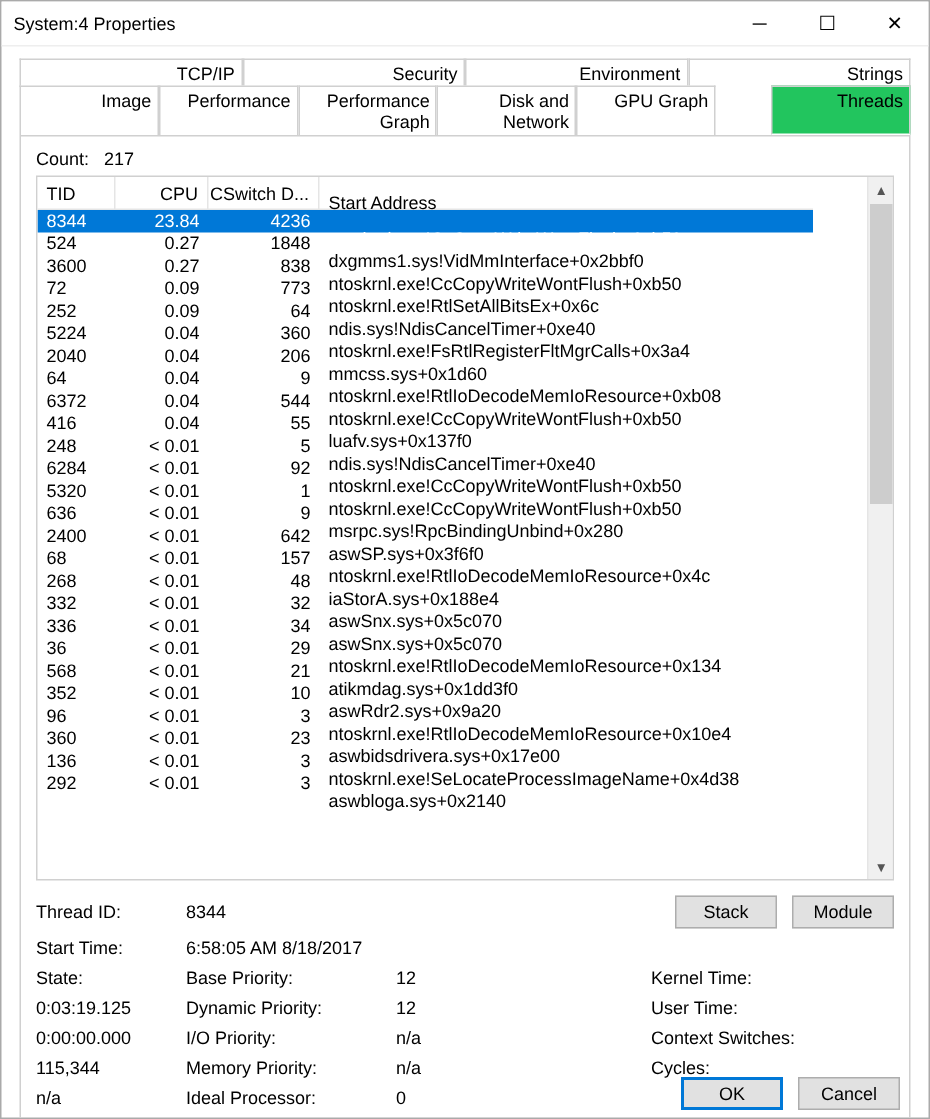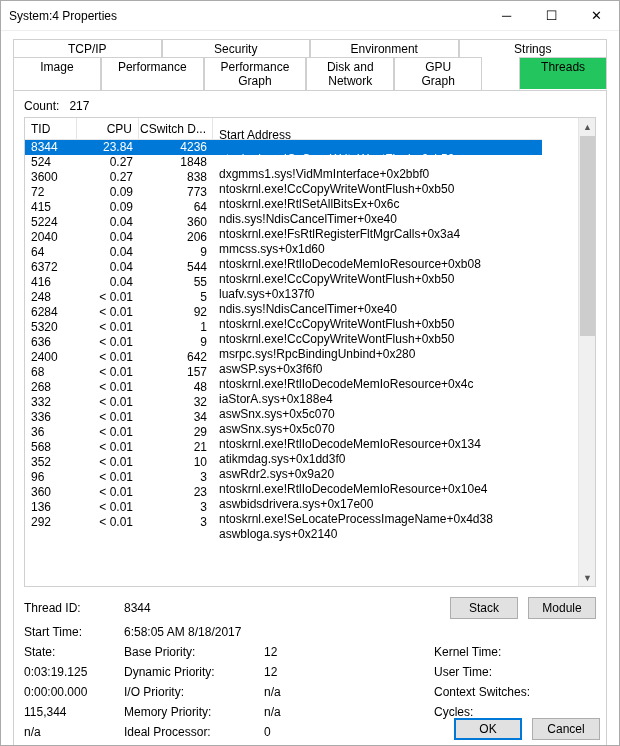--- a/index.html
+++ b/index.html
@@ -2,21 +2,21 @@
 <html><head>
 <meta charset="utf-8">
 <style>
 * { box-sizing: border-box; margin: 0; padding: 0; }
 body { font-family: "Segoe UI", Tahoma, sans-serif; font-size: 12px; background: #fff; width: 620px; height: 746px; overflow: hidden; border: 1px solid #aaa; }
 .titlebar { display: flex; align-items: center; height: 30px; background: #fff; padding-left: 8px; border-bottom: 1px solid #eee; }
 .titlebar .title { flex: 1; font-size: 12px; }
 .titlebar .ctl { width: 45px; height: 30px; display: flex; align-items: center; justify-content: center; font-size: 13px; }
 .tabs { margin: 8px 12px 0 12px; }
 .tabrow { display: flex; }
-.tab { border: 1px solid #d0d0d0; border-bottom: none; padding: 2px 16px; text-align: center; background: #fff; font-size: 12px; }
+.tab { border: 1px solid #d0d0d0; border-bottom: none; padding: 2px 4px; text-align: right; background: #fff; font-size: 12px; }
 .tabrow1 .tab { flex: 1; }
 .tabrow2 .tab { flex: 1; }
 .tabrow2 { position: relative; top: -1px; }
 .tab.active { background: #22c55e; border: 1px solid #d0d0d0; border-bottom: 1px solid #fff; position: relative; z-index: 2; margin-left: 37px; }
 .tabbody { border: 1px solid #d0d0d0; margin: -1px 12px 8px 12px; padding: 8px 10px 10px 10px; }
 .count { margin-bottom: 4px; }
 .grid-wrap { border: 1px solid #d0d0d0; height: 470px; display: flex; gap: 36px; }
 .grid-inner { flex: 1; overflow: hidden; }
 .ghead, .grow { display: flex; width: 100%; }
 .ghead { border-bottom: 1px solid #e5e5e5; background: #fff; height: 22px; align-items: center; }
@@ -100,21 +100,21 @@
             <div class="gcol c-csw">838</div>
             <div class="gcol c-addr">ntoskrnl.exe!CcCopyWriteWontFlush+0xb50</div>
           </div>
           <div class="grow">
             <div class="gcol c-tid">72</div>
             <div class="gcol c-cpu">0.09</div>
             <div class="gcol c-csw">773</div>
             <div class="gcol c-addr">ntoskrnl.exe!RtlSetAllBitsEx+0x6c</div>
           </div>
           <div class="grow">
-            <div class="gcol c-tid">415</div>
+            <div class="gcol c-tid">252</div>
             <div class="gcol c-cpu">0.09</div>
             <div class="gcol c-csw">64</div>
             <div class="gcol c-addr">ndis.sys!NdisCancelTimer+0xe40</div>
           </div>
           <div class="grow">
             <div class="gcol c-tid">5224</div>
             <div class="gcol c-cpu">0.04</div>
             <div class="gcol c-csw">360</div>
             <div class="gcol c-addr">ntoskrnl.exe!FsRtlRegisterFltMgrCalls+0x3a4</div>
           </div>

